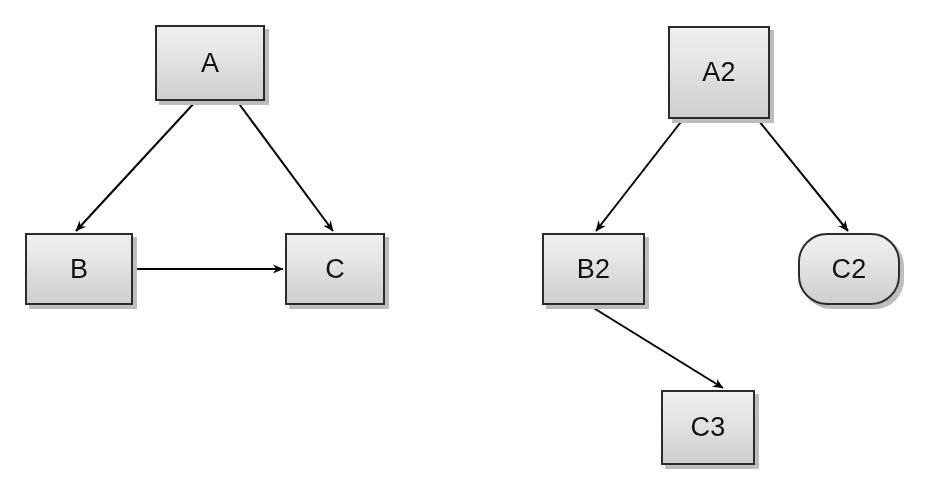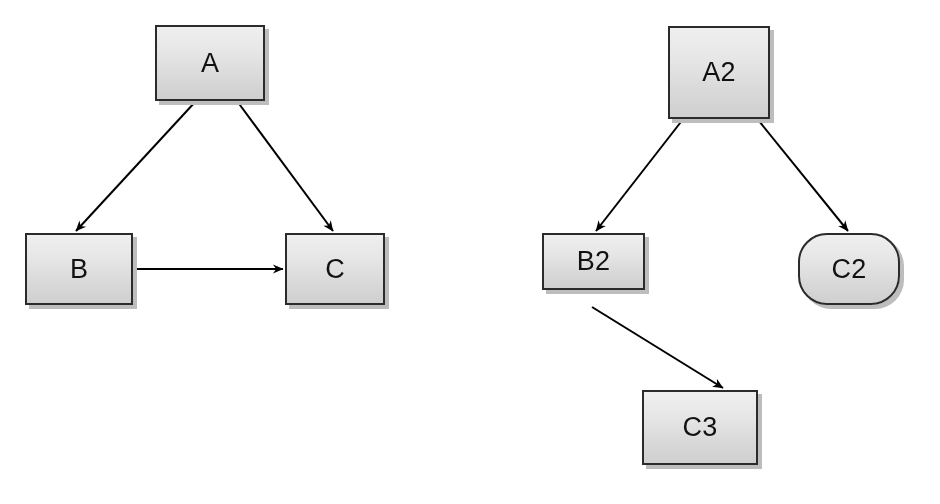--- a/index.html
+++ b/index.html
@@ -66,22 +66,22 @@
     </div>
     <div class="node" style="left: 25px; top: 233px; width: 108px; height: 72px;">
       <span>B</span>
     </div>
     <div class="node" style="left: 285px; top: 233px; width: 100px; height: 72px;">
       <span>C</span>
     </div>
     <div class="node" style="left: 668px; top: 26px; width: 102px; height: 93px;">
       <span>A2</span>
     </div>
-    <div class="node" style="left: 542px; top: 233px; width: 103px; height: 57px;">
+    <div class="node" style="left: 542px; top: 233px; width: 103px; height: 72px;">
       <span>B2</span>
     </div>
     <div class="node" style="left: 798px; top: 233px; width: 102px; height: 72px; border-radius: 29px;">
       <span>C2</span>
     </div>
-    <div class="node" style="left: 642px; top: 390px; width: 116px; height: 75px;">
+    <div class="node" style="left: 661px; top: 390px; width: 94px; height: 75px;">
       <span>C3</span>
     </div>
   </div>
 
 </body></html>

